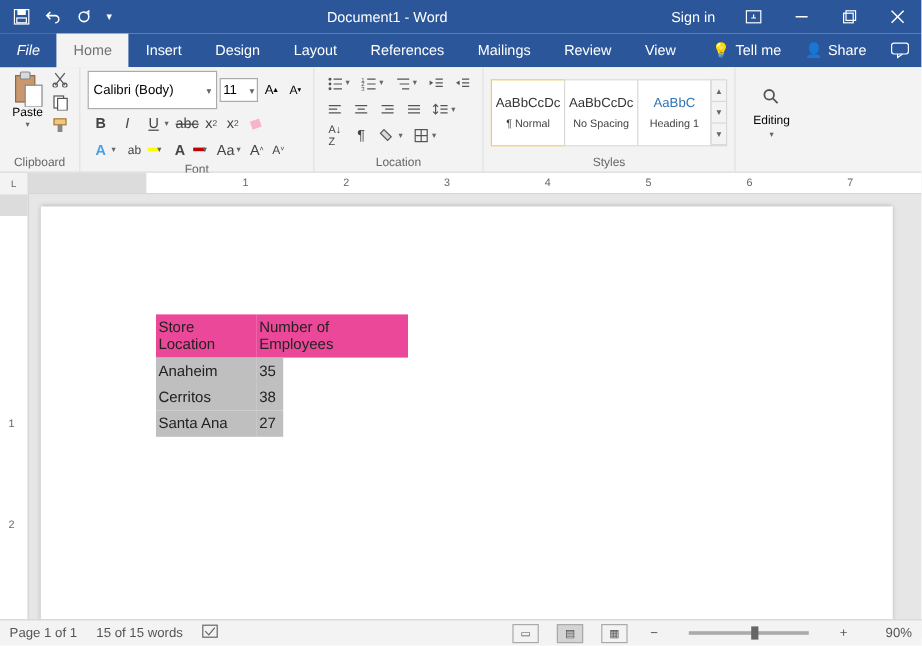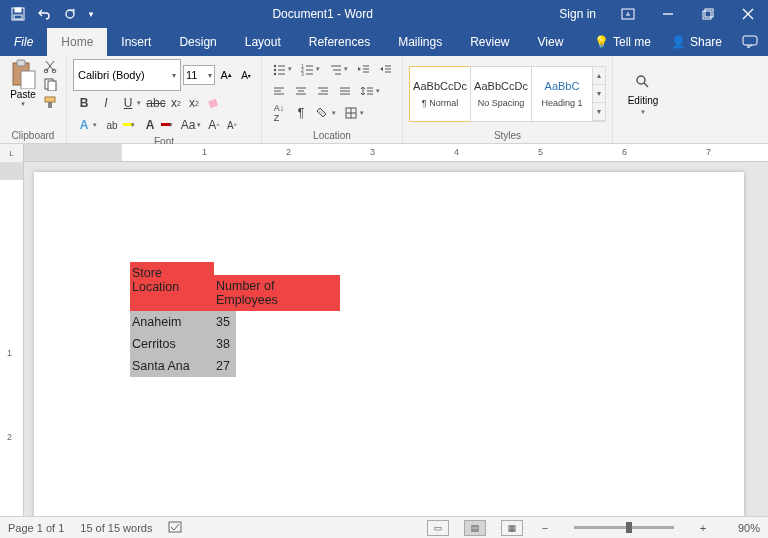--- a/index.html
+++ b/index.html
@@ -65,22 +65,22 @@
 .ruler-v { width: 24px; background: #fff; border-right: 1px solid #ccc; position: relative; }
 .ruler-v .shade-t { position: absolute; top: 0; left: 0; width: 100%; height: 18px; background: #dcdcdc; }
 .ruler-v .vtick { position: absolute; left: 7px; font-size: 9px; color: #666; }
 .page-area { flex: 1; padding: 10px 30px 10px 10px; overflow: hidden; }
 .page { background: #fff; width: 710px; height: 370px; box-shadow: 0 0 4px rgba(0,0,0,0.25); position: relative; }
 
 .sel-table { position: absolute; left: 96px; top: 90px; font-family: Calibri, Arial, sans-serif; font-size: 12.5px; color: #222; }
 .sel-table .row { display: flex; }
 .sel-table .c1 { width: 84px; padding: 4px 6px 4px 2px; }
 .sel-table .c2 { padding: 4px 6px 4px 2px; }
-.hdr .c1, .hdr .c2 { background: #ef4444; }
-.hdr .c2 { width: 126px; margin-top: 13px; }
+.hdr .c1, .hdr .c2 { background: #ec4899; }
+.hdr .c2 { width: 126px; }
 .drow .c1 { background: #bfbfbf; }
 .drow .c2 { background: #bfbfbf; width: 22px; }
 
 .statusbar { position: absolute; bottom: 0; left: 0; right: 0; height: 22px; background: #f3f3f3; border-top: 1px solid #d4d4d4; display: flex; align-items: center; font-size: 11px; color: #555; padding: 0 8px; gap: 16px; }
 .statusbar .spacer { flex: 1; }
 .viewbtn { width: 22px; height: 16px; border: 1px solid #aaa; margin-right: -1px; display: flex; align-items: center; justify-content: center; font-size: 9px; }
 .viewbtn.active { background: #d4d4d4; }
 .zoom-slider { width: 100px; height: 3px; background: #aaa; position: relative; margin: 0 6px; }
 .zoom-thumb { position: absolute; top: -4px; left: 52px; width: 6px; height: 11px; background: #666; }
 .zminus, .zplus { width: 14px; text-align: center; }

